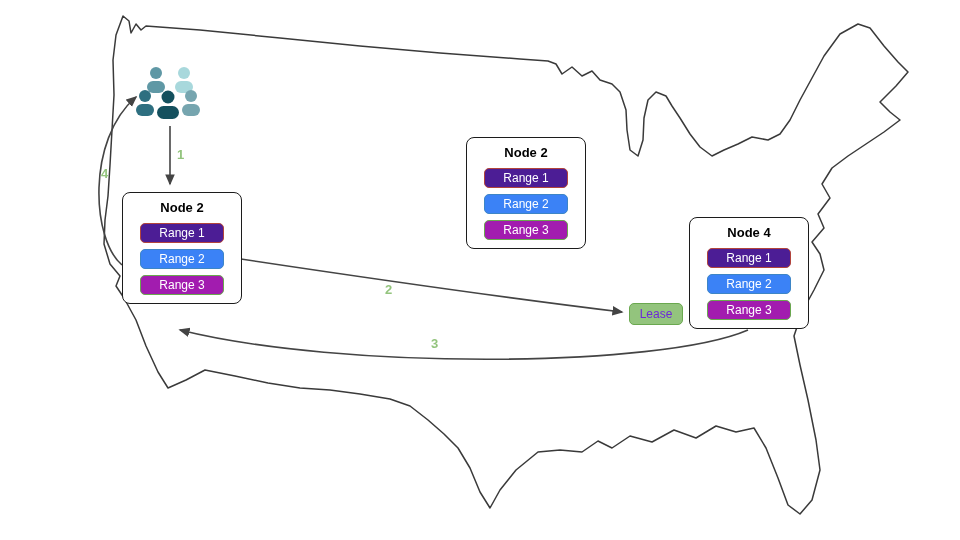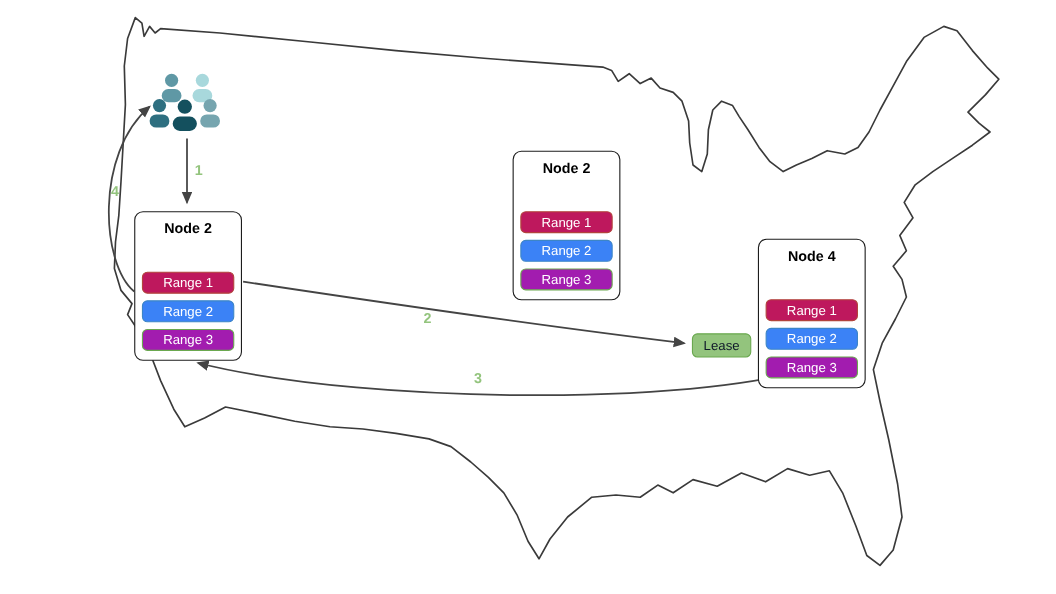--- a/index.html
+++ b/index.html
@@ -3,34 +3,34 @@
 <meta charset="utf-8">
 <style>
   html,body{margin:0;padding:0;background:#fff;}
   .canvas{
     position:relative;width:960px;height:540px;background:#ffffff;overflow:hidden;
     font-family:"Liberation Sans",sans-serif;
   }
   .layer{position:absolute;left:0;top:0;width:960px;height:540px;}
   .node{
     position:absolute;background:#ffffff;border:1.6px solid #1c1c1c;border-radius:8px;
-    width:98px;box-sizing:border-box;padding:6px 0 8px;
+    width:120px;box-sizing:border-box;padding:6px 0 8px;
     display:flex;flex-direction:column;align-items:center;gap:6px;z-index:3;justify-content:center;
   }
   .node-title{font-weight:bold;font-size:13px;color:#000;line-height:18px;}
   .range{
     width:84px;height:20px;border-radius:5px;color:#ffffff;font-size:12px;
     display:flex;align-items:center;justify-content:center;box-sizing:border-box;
   }
-  .r1{background:#be185d;border:1px solid #b2443c;margin-top:24px;}
+  .r1{background:#4c1d95;border:1px solid #b2443c;}
   .r2{background:#3b82f6;border:1px solid #3d85c6;}
   .r3{background:#a21caf;border:1px solid #6aa84f;}
   .lease{
     position:absolute;left:629px;top:303px;width:54px;height:22px;border-radius:5px;
-    background:#93c47d;border:1px solid #6aa84f;color:#0f172a;font-size:12px;
+    background:#93c47d;border:1px solid #6aa84f;color:#6d28d9;font-size:12px;
     display:flex;align-items:center;justify-content:center;box-sizing:border-box;z-index:3;
   }
   .flow-label{
     position:absolute;color:#93c47d;font-weight:bold;font-size:13px;z-index:4;
   }
   svg{display:block;}
 </style>
 </head>
 <body>
 

